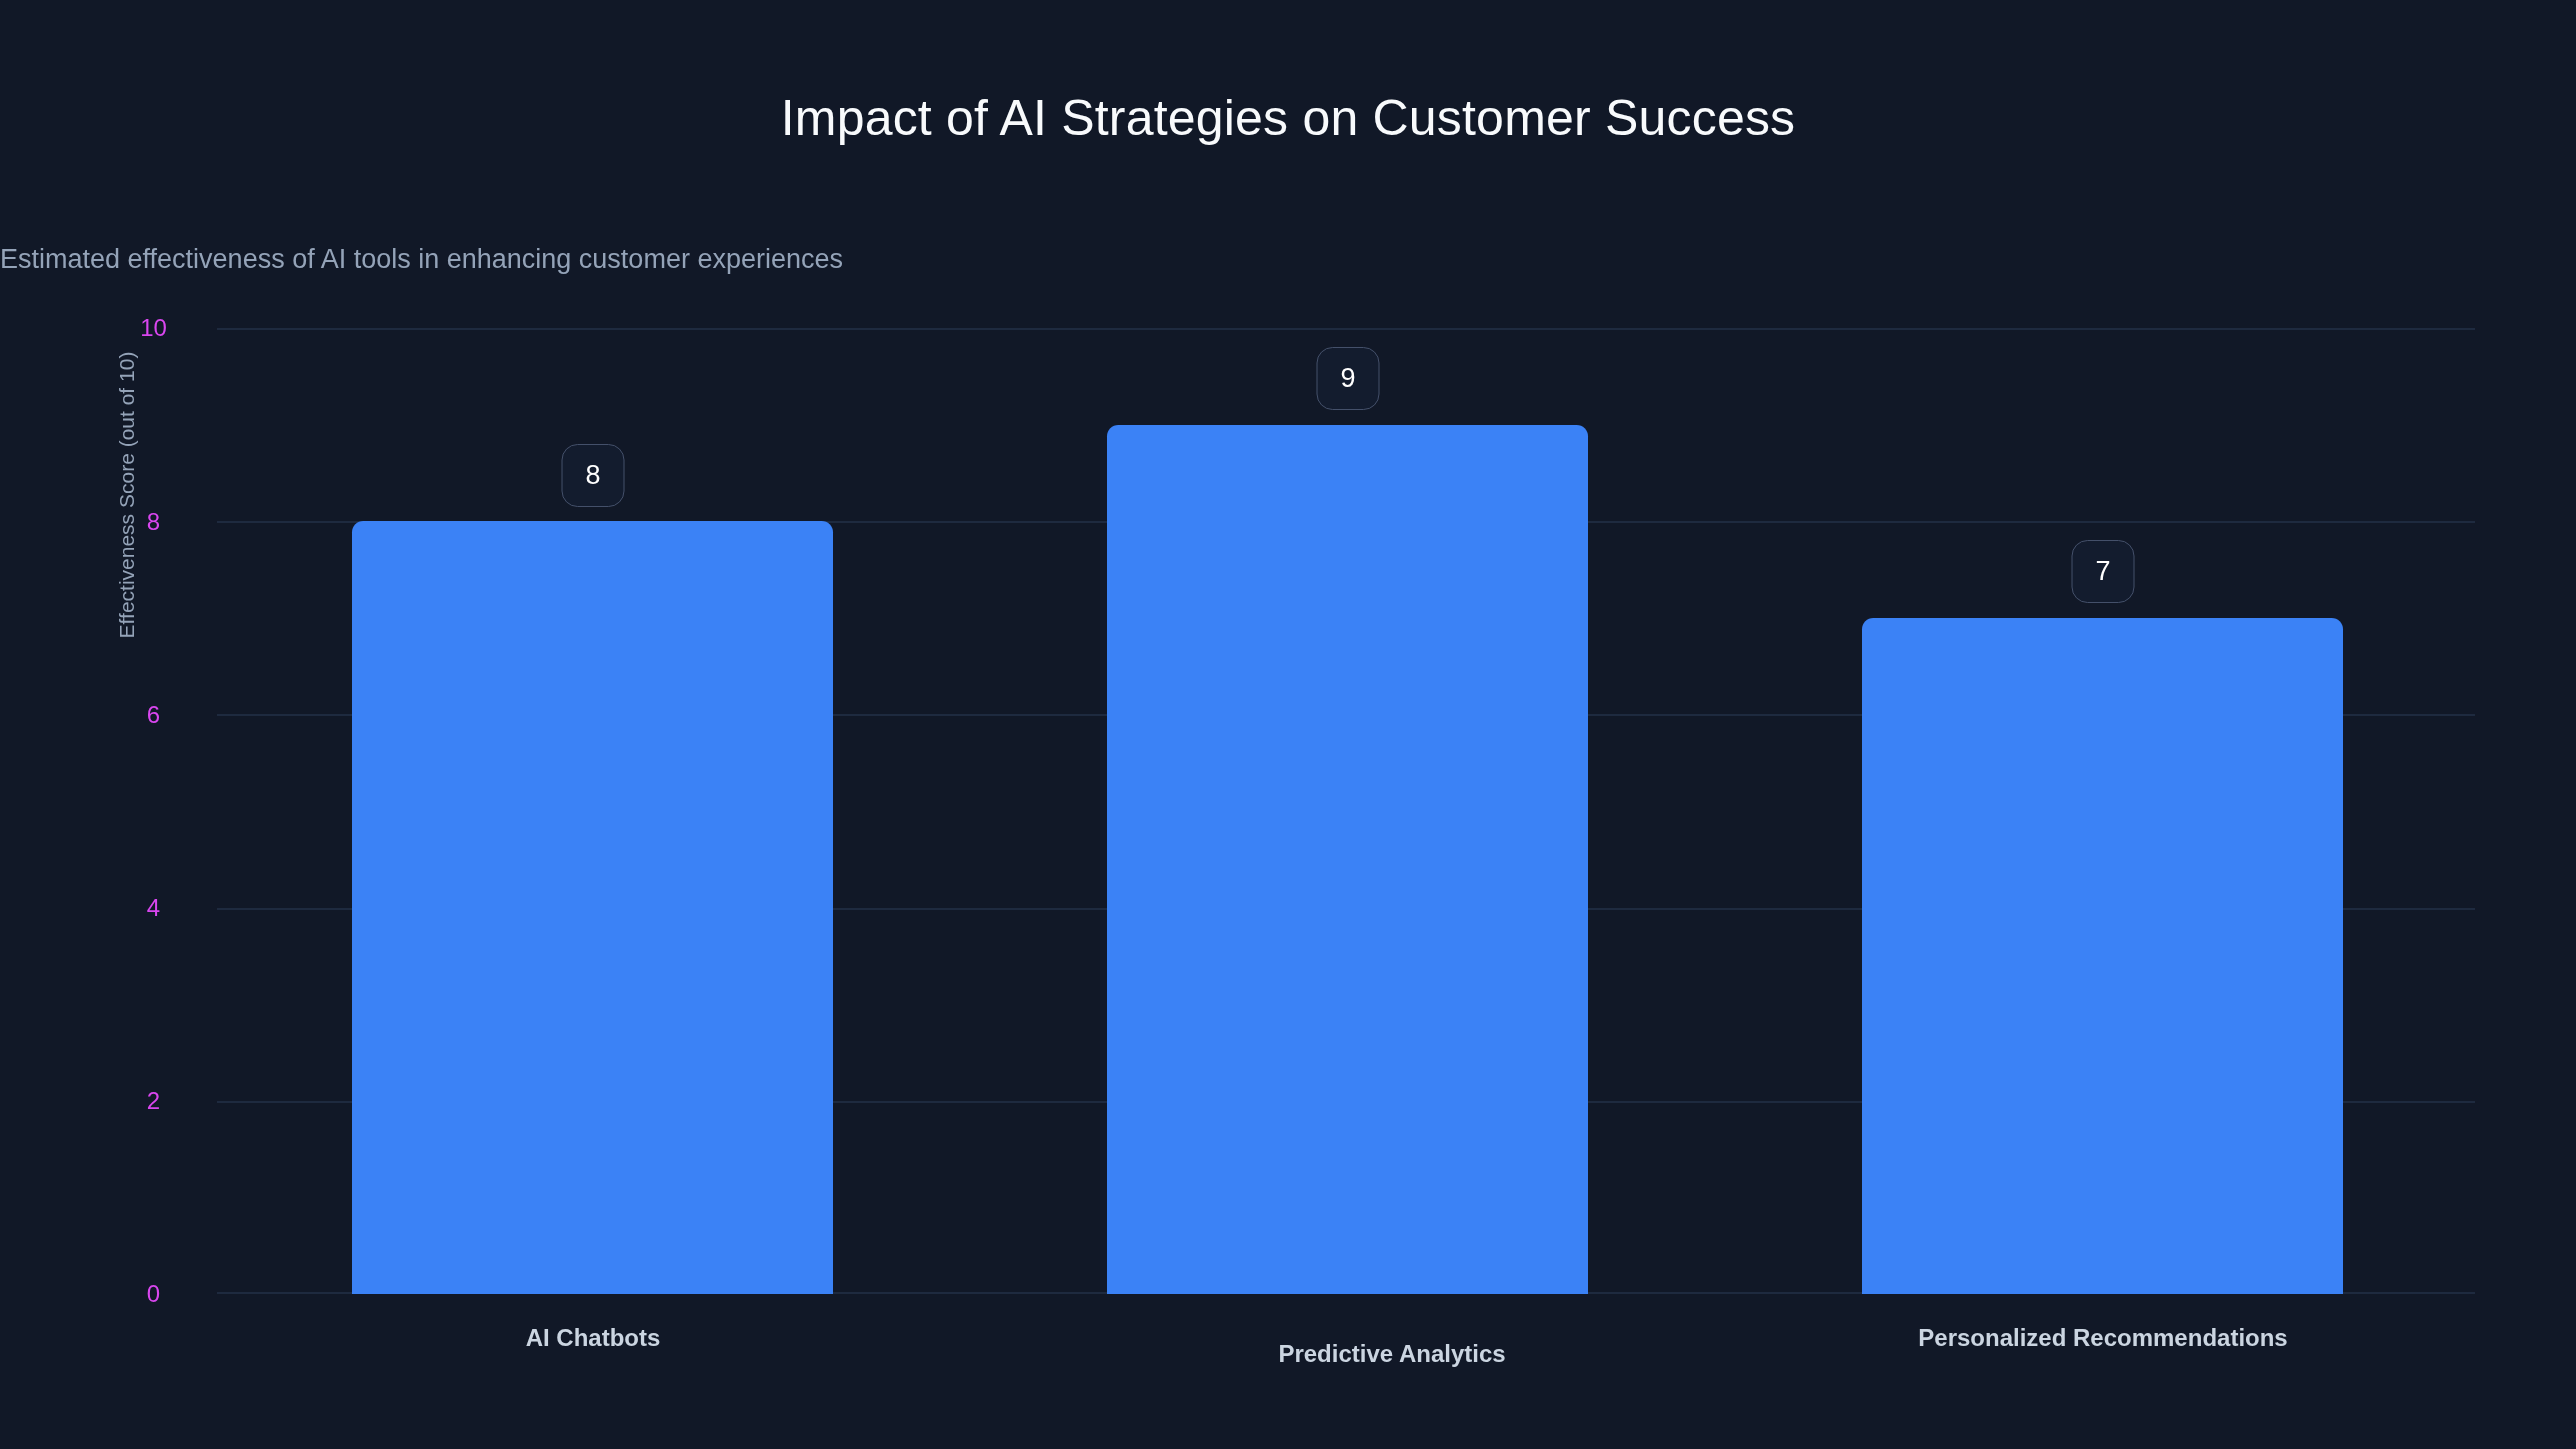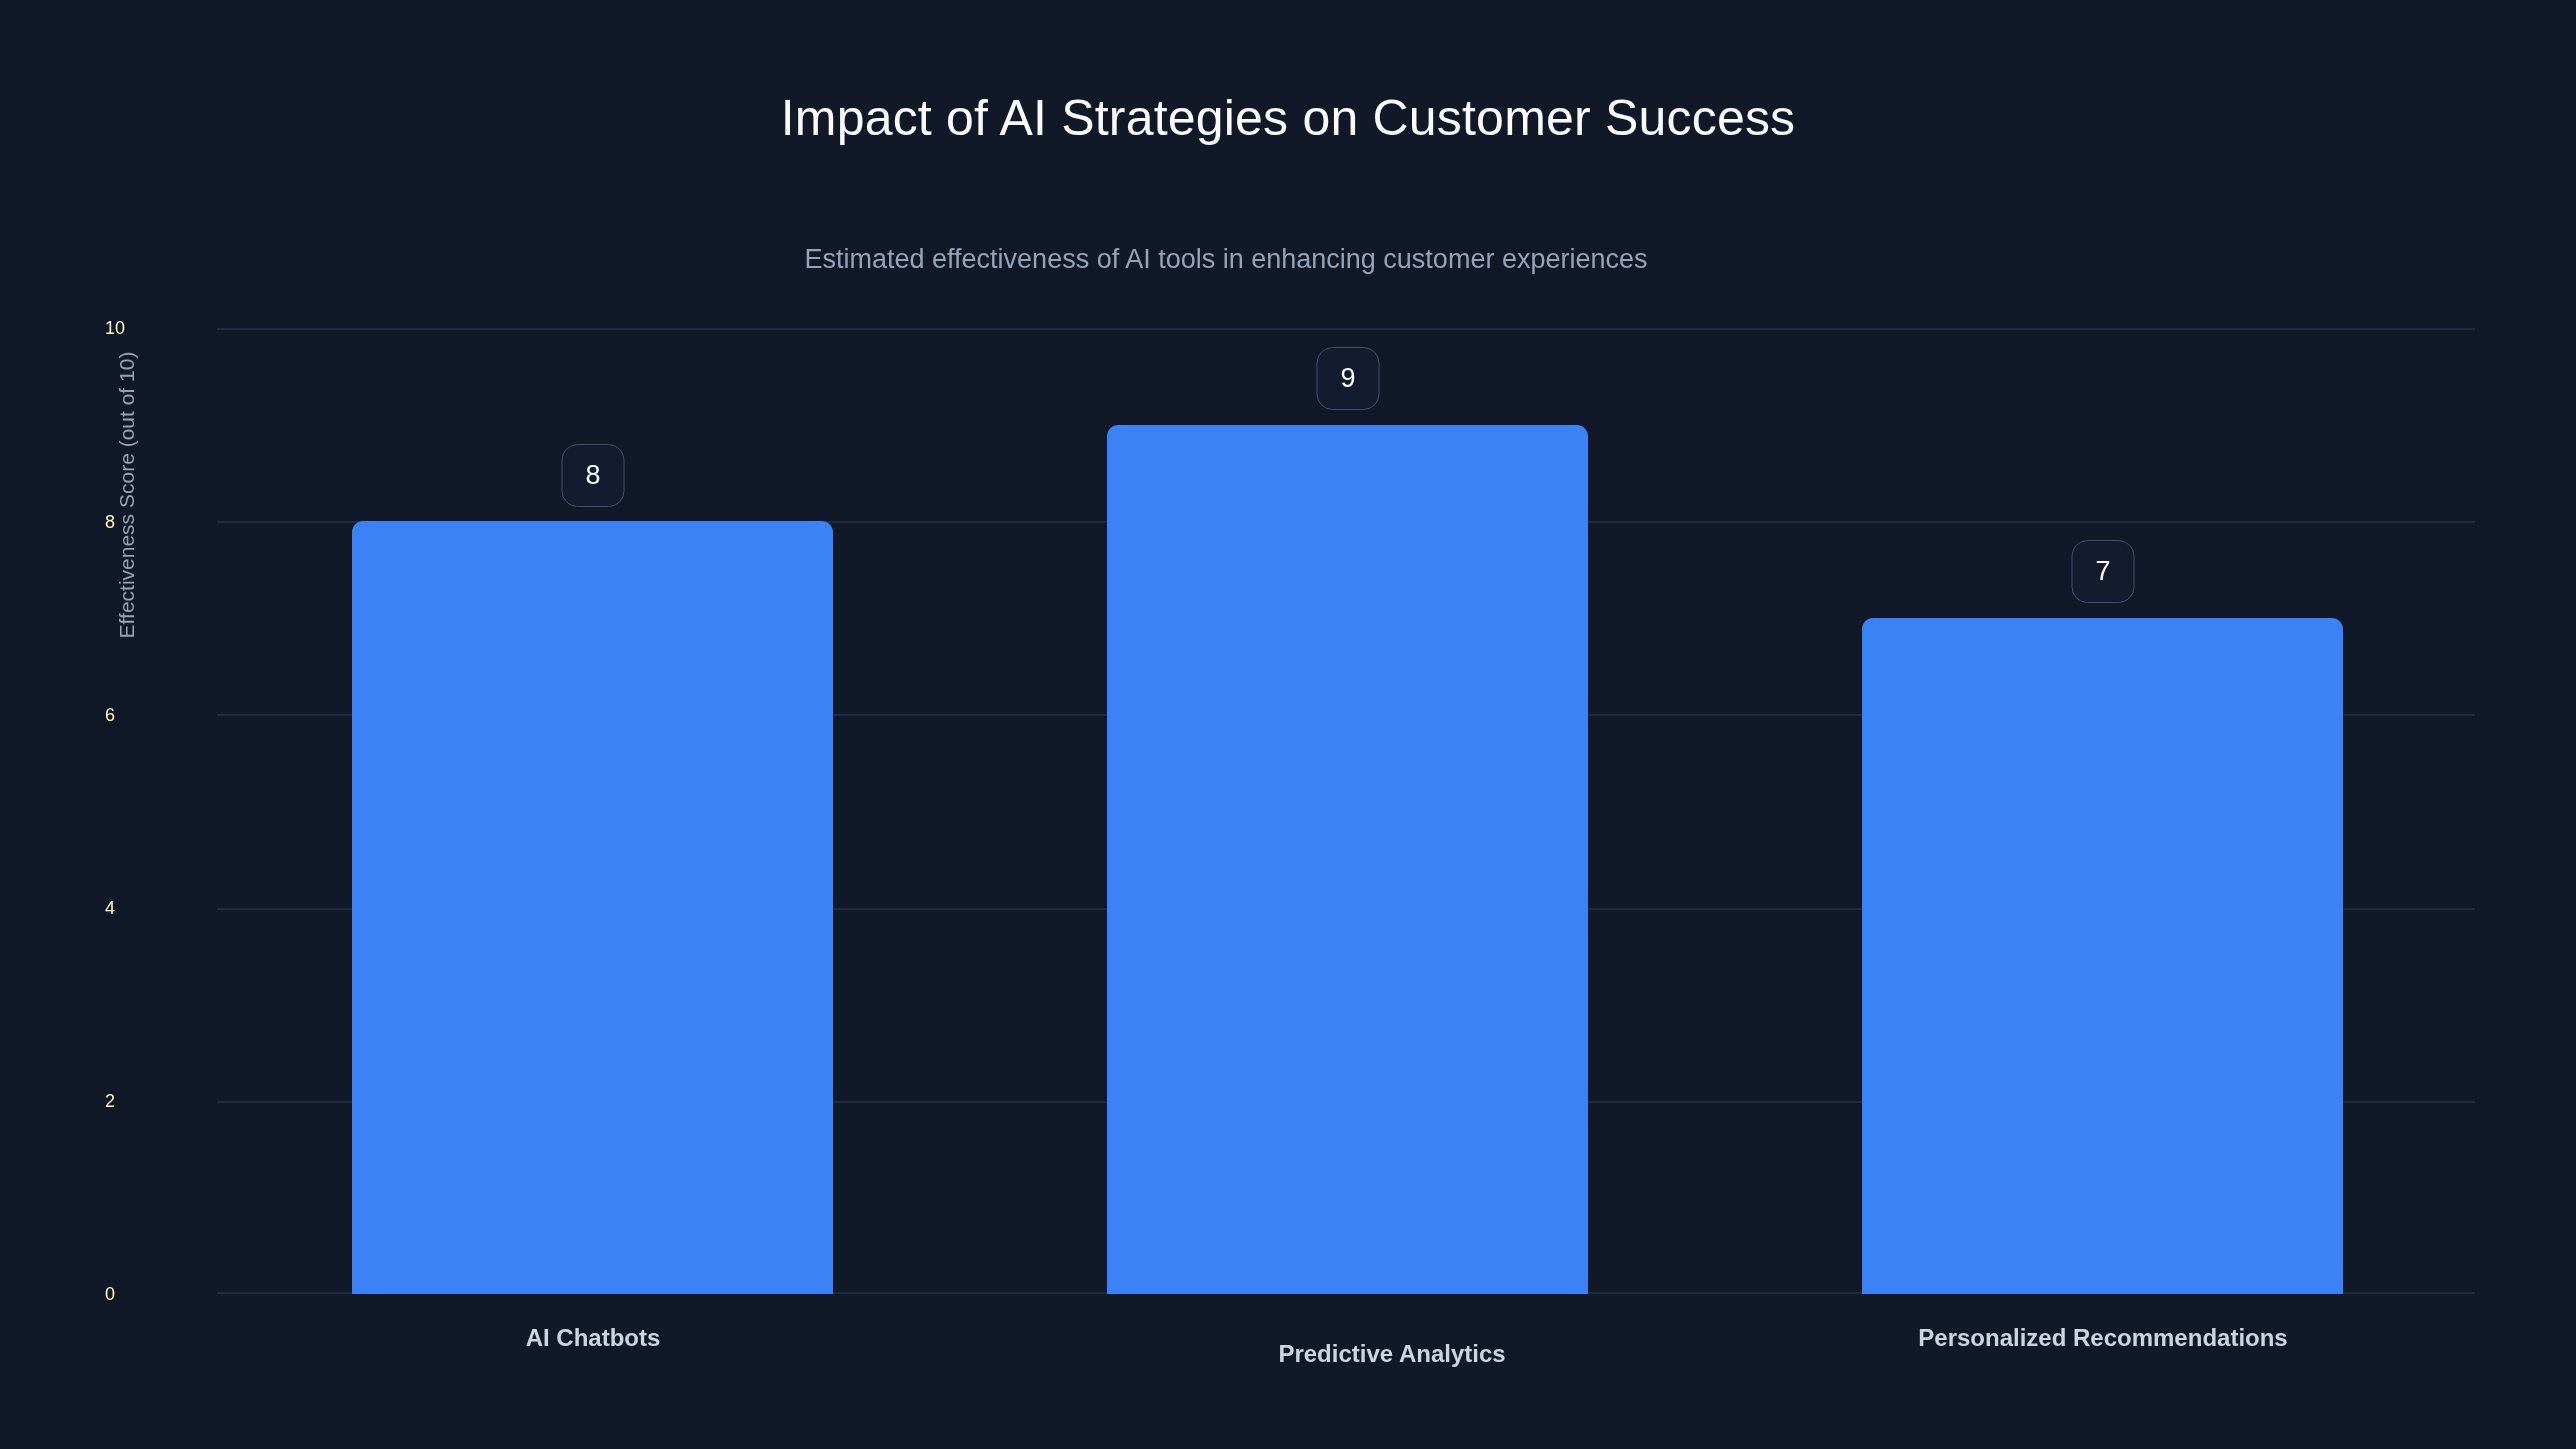--- a/index.html
+++ b/index.html
@@ -24,21 +24,20 @@
     text-align:center;
     font-size:50px;
     font-weight:400;
     letter-spacing:0.2px;
     color:#f8fafc;
     white-space:nowrap;
   }
   #chart-subtitle {
     position:absolute;
     top:244px; left:0; width:2452px;
-    text-align:center;
     font-size:27px;
     font-weight:400;
     color:#94a3b8;
     white-space:nowrap;
   }
 
   
   #plot-area {
     position:absolute;
     left:217px; top:328px;
@@ -49,23 +48,23 @@
     position:absolute;
     left:0; width:2258px;
     height:1.6px;
     background:#1e2a3f;
   }
 
   
   .y-axis-tick {
     position:absolute;
     width:97px;
-    text-align:left;
-    font-size:18px;
-    color:#fef9c3;
+    text-align:center;
+    font-size:24px;
+    color:#d946ef;
     transform:translateY(-50%);
     left:105px;
   }
 
   #y-axis-title {
     position:absolute;
     left:-83px;
     top:483px;
     width:419px;
     text-align:center;

